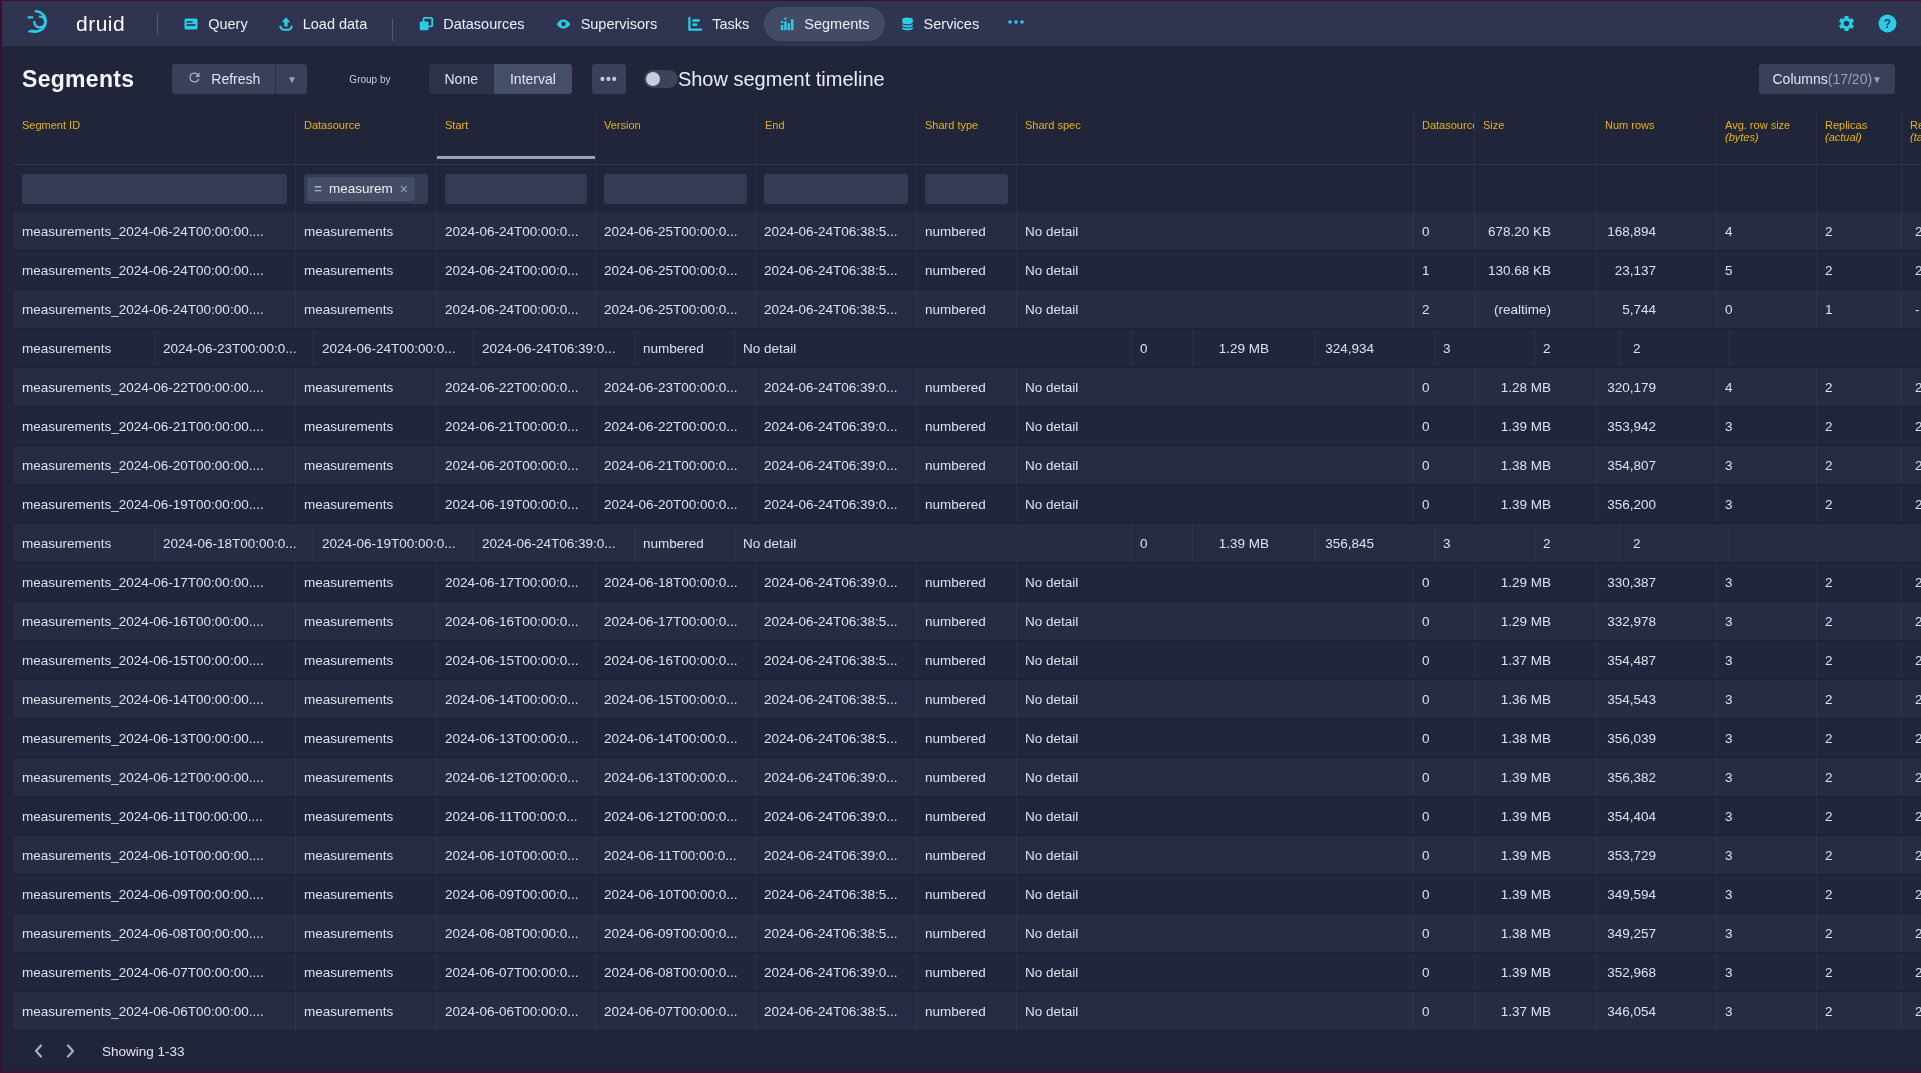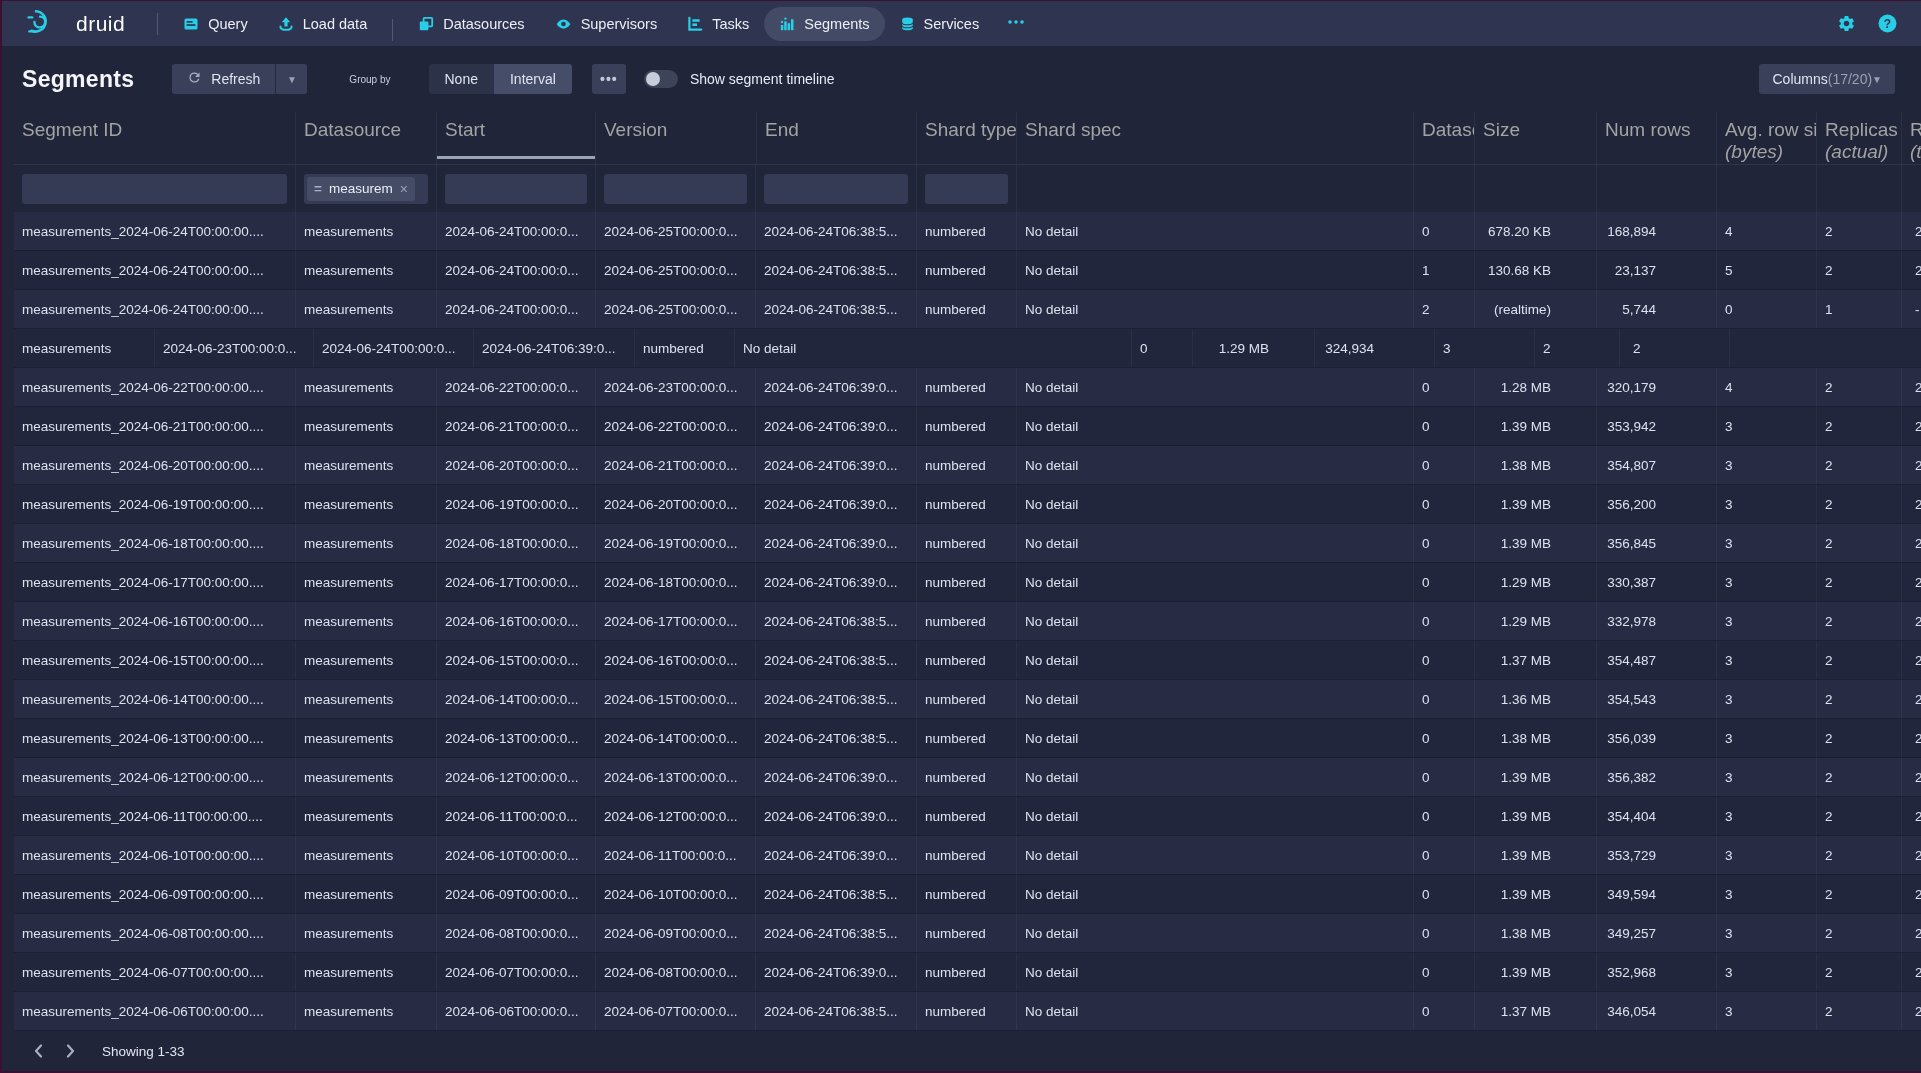--- a/index.html
+++ b/index.html
@@ -26,29 +26,29 @@
   .refresh-split { display:flex; margin-left:38px; }
   .refresh-main { padding:0 15px; gap:9px; border-radius:3px 0 0 3px; }
   .refresh-caret { width:32px; justify-content:center; border-radius:0 3px 3px 0; border-left:1px solid rgba(0,0,0,.35); }
   .group-label { margin-left:42px; font-size:10px; color:#c9cede; }
   .seg-group { display:flex; margin-left:38px; border-radius:3px; overflow:hidden; }
   .seg-btn { height:30px; padding:0 16px; display:flex; align-items:center; font-size:14px; color:#dfe3f0; background:#2c3247; cursor:pointer; }
   .seg-btn.active { background:#464d68; }
   .more-btn { width:34px; justify-content:center; margin-left:20px; letter-spacing:1px; color:#c3c8d8; font-weight:bold; }
   .toggle { margin-left:18px; width:34px; height:18px; border-radius:9px; background:#3d4359; position:relative; cursor:pointer; flex:0 0 34px; }
   .toggle-knob { position:absolute; left:2px; top:2px; width:14px; height:14px; border-radius:50%; background:#c8cdda; }
-  .toggle-label { margin-left:12px; font-size:14px; color:#e8ebf4; }
+  .toggle-label { font-size:20px; color:#e8ebf4; }
   .toolbar-spacer { flex:1; }
   .columns-btn { margin-right:26px; padding:0 13px; }
   .columns-count { color:#9aa0b5; }
   .caret-glyph { color:#9aa0b5; font-size:10px; }
 
   
   .thead { height:53px; flex:0 0 53px; display:flex; margin-left:12px; border-bottom:1px solid rgba(255,255,255,.07); }
-  .hcell { position:relative; padding:7px 8px 0 8px; border-right:1px solid rgba(255,255,255,.05); display:flex; flex-direction:column; font-size:19px; color:#a3a3a3; overflow:hidden; white-space:nowrap; cursor:pointer; }
+  .hcell { position:relative; padding:7px 8px 0 8px; border-right:1px solid rgba(255,255,255,.05); display:flex; flex-direction:column; font-size:11px; color:#eab308; overflow:hidden; white-space:nowrap; cursor:pointer; }
   .hcell .hsub { font-style:italic; }
   .hcell.sorted::after { content:''; position:absolute; left:0; right:0; bottom:5px; height:3px; background:#9aa2b8; }
   .tfilter { height:47px; flex:0 0 47px; display:flex; margin-left:12px; }
   .fcell { padding:0 8px; border-right:1px solid rgba(255,255,255,.05); display:flex; align-items:center; }
   .filter-box { flex:1; height:30px; background:#353b55; border-radius:3px; display:flex; align-items:center; padding:0 3px; cursor:text; overflow:hidden; }
   .chip { display:flex; align-items:center; gap:7px; background:#454c66; border-radius:3px; height:24px; padding:0 7px; font-size:13.5px; color:#eceef6; white-space:nowrap; }
   .chip-eq { color:#aab0c4; font-weight:bold; }
   .chip-x { color:#9ba1b8; font-size:14px; cursor:pointer; }
 
   .tbody { flex:0 0 auto; }
@@ -416,21 +416,20 @@
           <div class="cell c5">numbered</div>
           <div class="cell c6">No detail</div>
           <div class="cell c7">0</div>
           <div class="cell c8 al-r pr45">1.39 MB</div>
           <div class="cell c9 al-r pr60">356,200</div>
           <div class="cell c10">3</div>
           <div class="cell c11">2</div>
           <div class="cell c12 pl13">2</div>
         </div>
         <div class="trow odd">
-          <div class="cell c0">measurements_2024-06-18T00:00:00....</div>
           <div class="cell c1">measurements</div>
           <div class="cell c2">2024-06-18T00:00:0...</div>
           <div class="cell c3">2024-06-19T00:00:0...</div>
           <div class="cell c4">2024-06-24T06:39:0...</div>
           <div class="cell c5">numbered</div>
           <div class="cell c6">No detail</div>
           <div class="cell c7">0</div>
           <div class="cell c8 al-r pr45">1.39 MB</div>
           <div class="cell c9 al-r pr60">356,845</div>
           <div class="cell c10">3</div>

